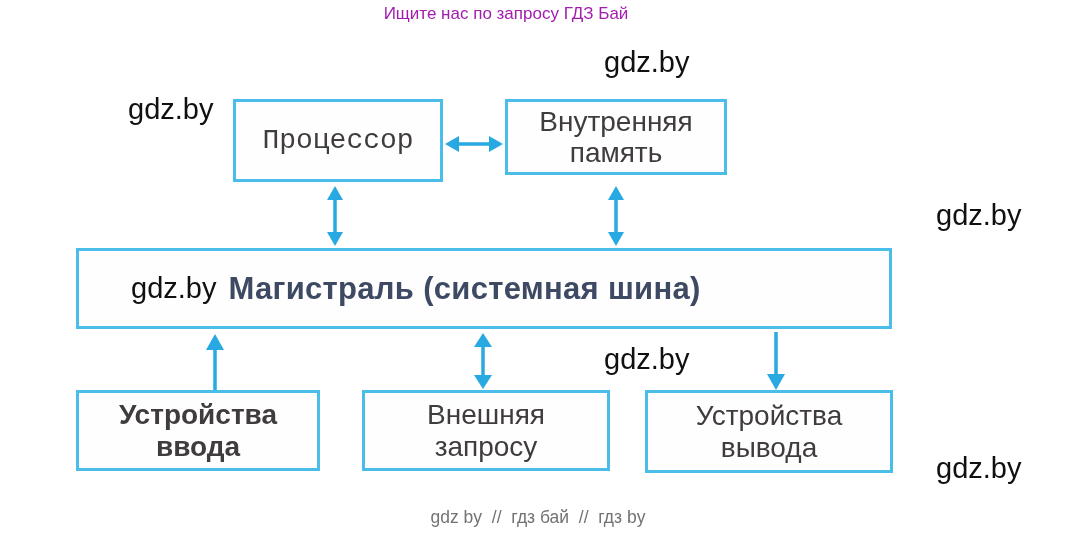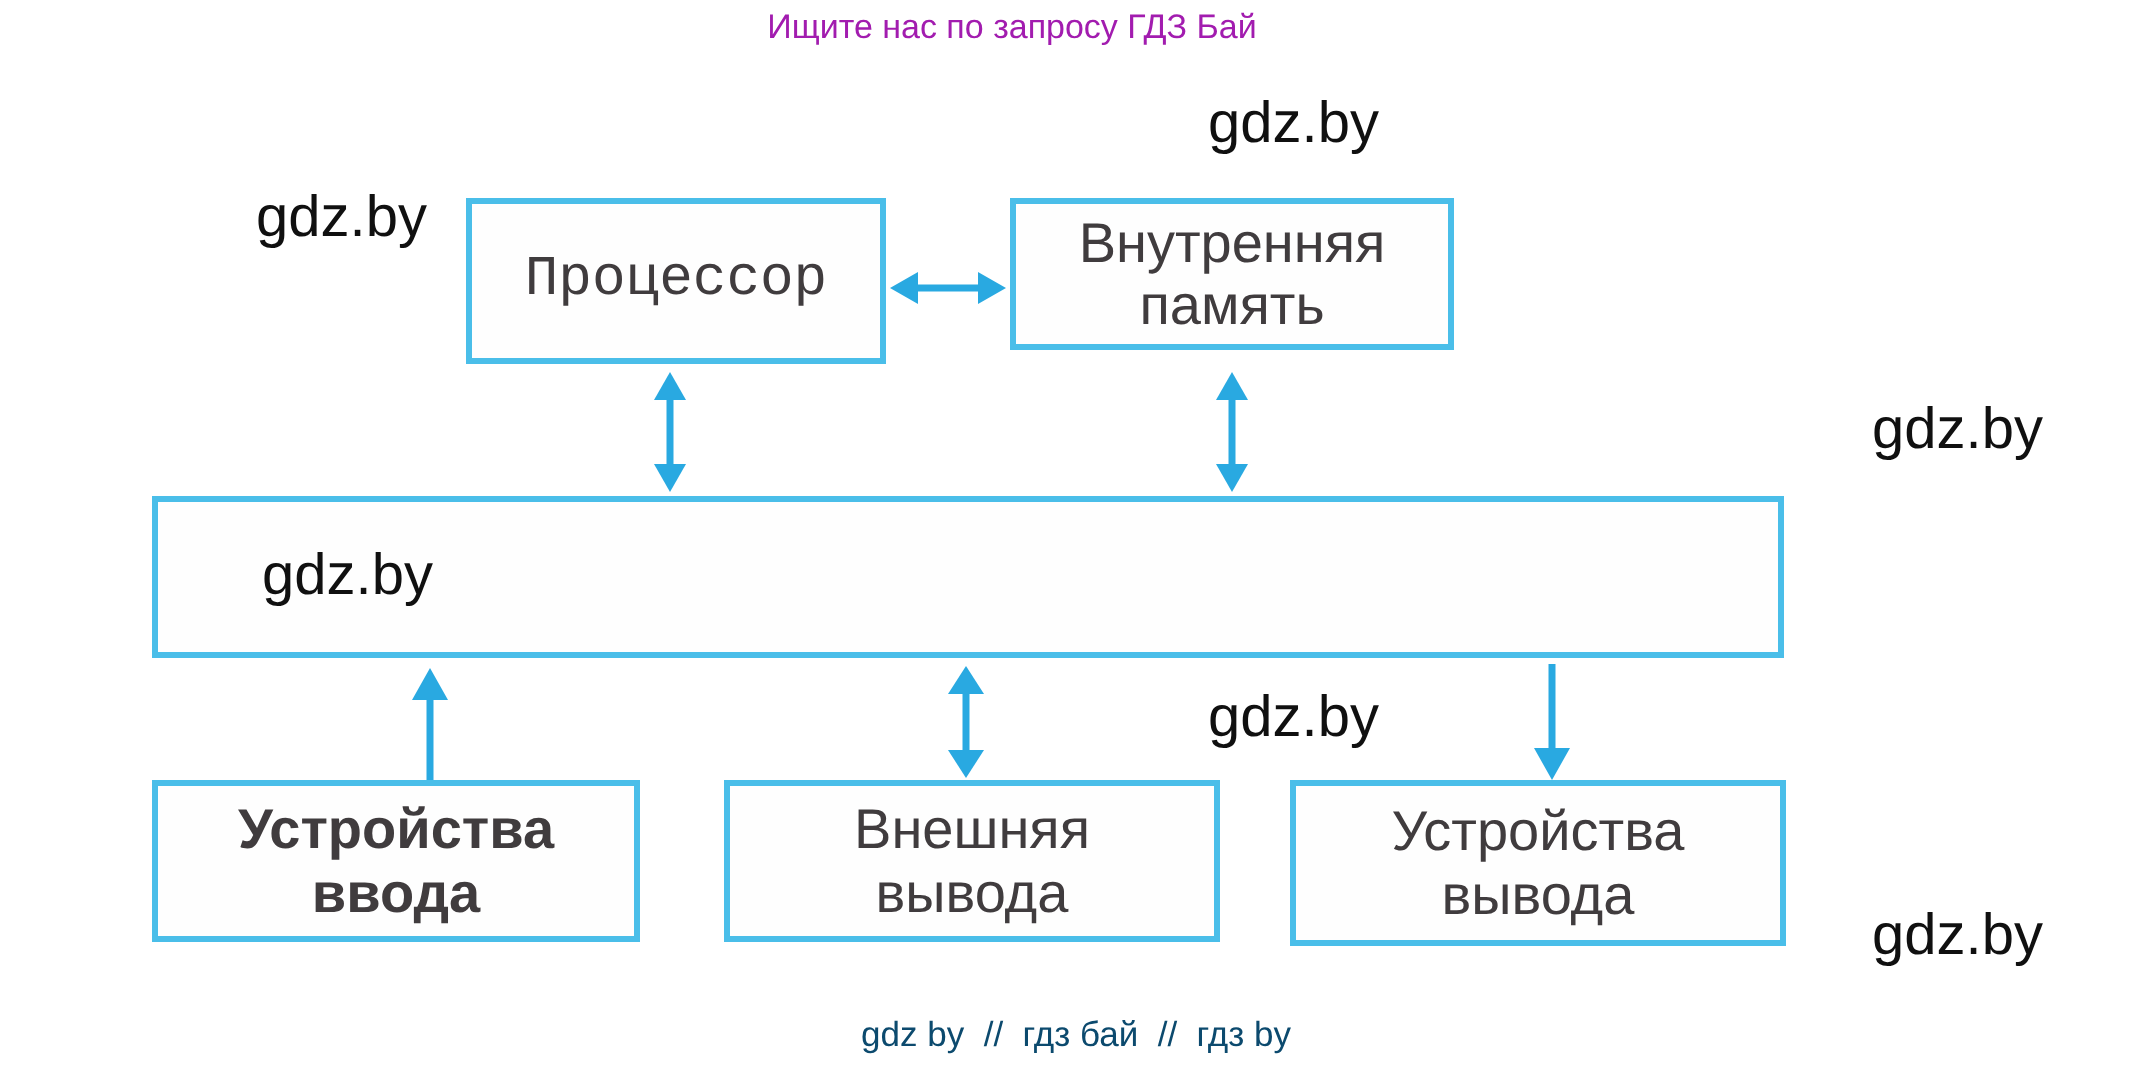--- a/index.html
+++ b/index.html
@@ -25,21 +25,21 @@
     font-size: 17px;
     color: #a21caf;
     white-space: pre;
   }
   .footer-text {
     position: absolute;
     left: 0; top: 507px;
     width: 1076px;
     text-align: center;
     font-size: 17.5px;
-    color: #0c4a6e;
+    color: #737373;
     white-space: pre;
   }
   .watermark {
     position: absolute;
     font-size: 29px;
     color: #101010;
     white-space: nowrap;
     line-height: 1;
   }
   .wm-top          { left: 604px; top: 48px; }
@@ -146,29 +146,30 @@
     <span class="label">Процессор</span>
   </div>
 
   <div class="box box-internal-memory">
     <span class="label">Внутренняя память</span>
   </div>
 
   <div class="box box-bus">
     <span class="bus-inner">
       <span class="bus-watermark">gdz.by</span>
+      <span class="bus-label">Магистраль (системная шина)</span>
     </span>
   </div>
 
   <div class="box box-input-devices">
     <span class="label">Устройства ввода</span>
   </div>
 
   <div class="box box-external-memory">
-    <span class="label">Внешняя вывода</span>
+    <span class="label">Внешняя запросу</span>
   </div>
 
   <div class="box box-output-devices">
     <span class="label">Устройства вывода</span>
   </div>
 
   <div class="footer-text">gdz by  //  гдз бай  //  гдз by</div>
 
 </div>
 

